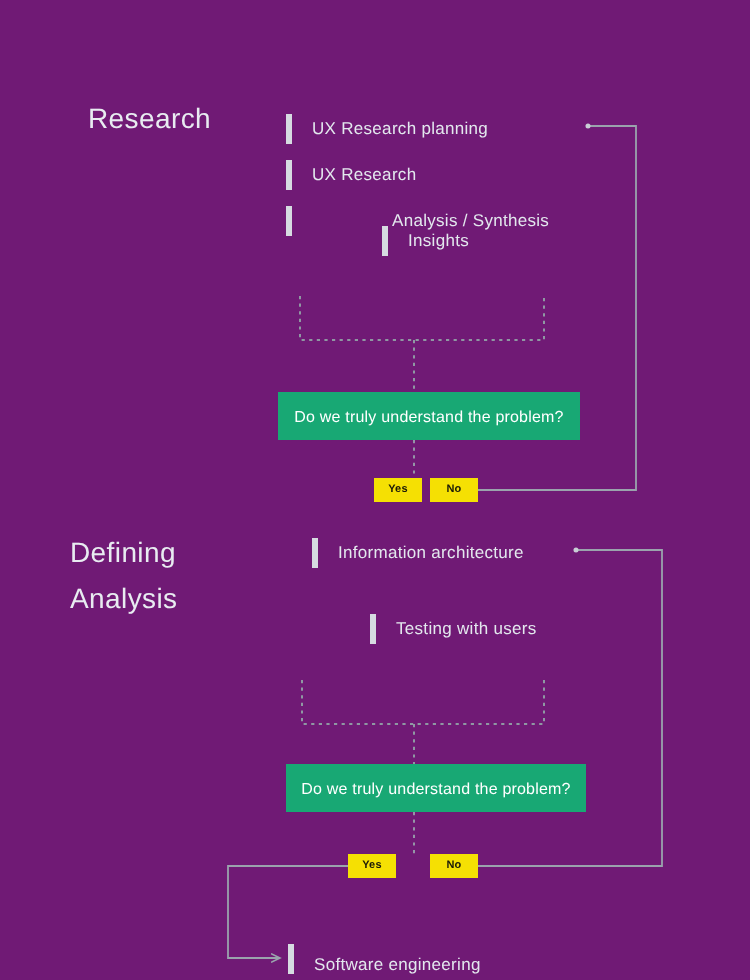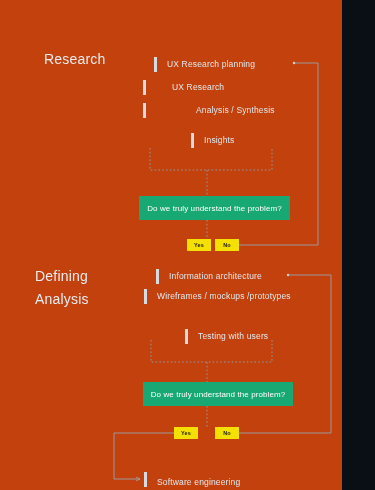--- a/index.html
+++ b/index.html
@@ -2,23 +2,23 @@
 <html><head>
 <meta charset="utf-8">
 <style>
   html, body {
     margin: 0;
     padding: 0;
     background: #0a0f16;
   }
   #root {
     position: relative;
-    width: 342px;
+    width: 375px;
     height: 490px;
-    background: #c2410c;
+    background: #701a75;
     font-family: "Liberation Sans", sans-serif;
     overflow: hidden;
   }
   .svg-layer {
     position: absolute;
     left: 0;
     top: 0;
     width: 375px;
     height: 490px;
     pointer-events: none;
@@ -118,54 +118,50 @@
       <path d="M174,433 L114,433 L114,479 L140,479" marker-end="url(#arrow)"></path>
     </g>
 
     <g stroke="#9aa3ad" stroke-width="0.9" fill="none">
       <path d="M207,406 L207,427" stroke-dasharray="1.6 2.2"></path>
     </g>
   </svg>
 
   <div class="phase-title" style="left:44px; top:51px;">Research</div>
 
-  <div class="step" style="left:154px; top:56px;">
+  <div class="step" style="left:143px; top:56px;">
     <span class="step-bar"></span>
     <span class="step-label">UX Research planning</span>
   </div>
-  <div class="step" style="left:143px; top:79px;gap:16px;">
+  <div class="step" style="left:143px; top:79px;">
     <span class="step-bar"></span>
     <span class="step-label">UX Research</span>
   </div>
   <div class="step" style="left:143px; top:102px;gap:40px;">
     <span class="step-bar"></span>
     <span class="step-label">Analysis / Synthesis</span>
   </div>
-  <div class="step" style="left:143px; top:132px;padding-left:48px;">
+  <div class="step" style="left:143px; top:112px;padding-left:48px;">
     <span class="step-bar"></span>
     <span class="step-label">Insights</span>
   </div>
 
   <div class="decision" style="left:139px; top:196px; width:151px; height:24px;">Do we truly understand the problem?</div>
 
   <div class="badge" style="left:187px; top:239px;">Yes</div>
   <div class="badge" style="left:215px; top:239px;">No</div>
 
   <div class="phase-title" style="left:35px; top:268px;">Defining</div>
   <div class="phase-title" style="left:35px; top:291px;">Analysis</div>
 
   <div class="step" style="left:144px; top:268px;margin-left:12px;">
     <span class="step-bar"></span>
     <span class="step-label">Information architecture</span>
   </div>
-  <div class="step" style="left:144px; top:288px;">
-    <span class="step-bar"></span>
-    <span class="step-label">Wireframes / mockups /prototypes</span>
-  </div>
-  <div class="step" style="left:144px; top:328px;padding-left:41px;">
+  <div class="step" style="left:144px; top:306px;padding-left:41px;">
     <span class="step-bar"></span>
     <span class="step-label">Testing with users</span>
   </div>
 
   <div class="decision" style="left:143px; top:382px; width:150px; height:24px;">Do we truly understand the problem?</div>
 
   <div class="badge" style="left:174px; top:427px;">Yes</div>
   <div class="badge" style="left:215px; top:427px;">No</div>
 
   <div class="step" style="left:144px; top:471px;align-items:flex-end;">

